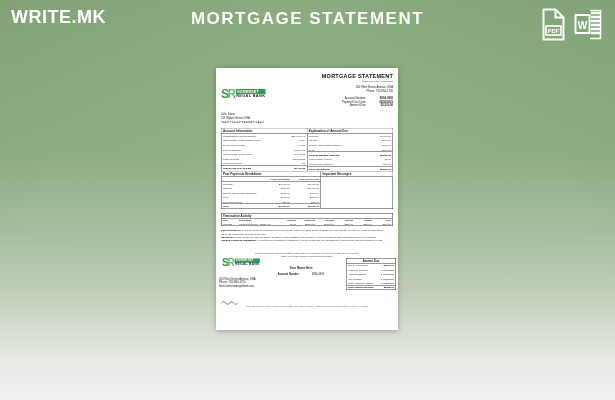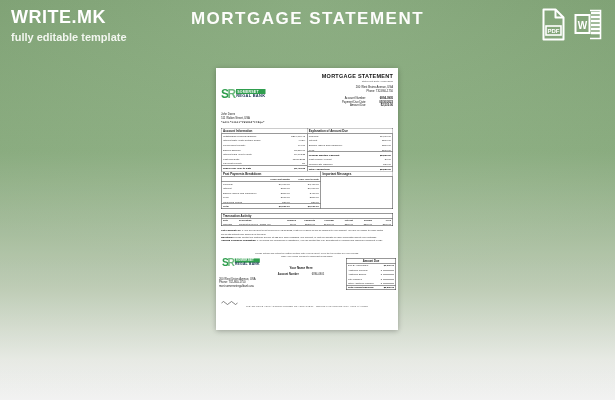--- a/index.html
+++ b/index.html
@@ -82,21 +82,20 @@
   .ab-total{border-top:1px solid #333;font-weight:bold;color:#000;}
   .squiggle{position:absolute;left:10px;top:92px;}
   .cp-footer{position:absolute;left:0;right:0;top:106px;text-align:center;font-size:4.2px;letter-spacing:0.3px;color:#555;}
 </style>
 </head>
 <body>
 
 <div class="stage">
 
   <div class="brand">WRITE.MK</div>
-  <div class="tagline">fully editable template</div>
   <div class="page-title">MORTGAGE STATEMENT</div>
 
   <div class="dl-icons">
     <span>
       <svg width="27" height="33" viewBox="0 0 27 33">
         <path d="M3.5 1.5 h12 l8 8 v22 h-20 z" fill="none" stroke="#ffffff" stroke-width="2" stroke-linejoin="round"></path>
         <path d="M15.5 1.5 v8 h8" fill="none" stroke="#ffffff" stroke-width="2" stroke-linejoin="round"></path>
         <rect x="6" y="18" width="15" height="9" fill="none" stroke="#ffffff" stroke-width="1.6"></rect>
         <text x="13.5" y="25" text-anchor="middle" font-size="6" font-family="Liberation Sans, sans-serif" font-weight="bold" fill="#ffffff">PDF</text>
       </svg>

